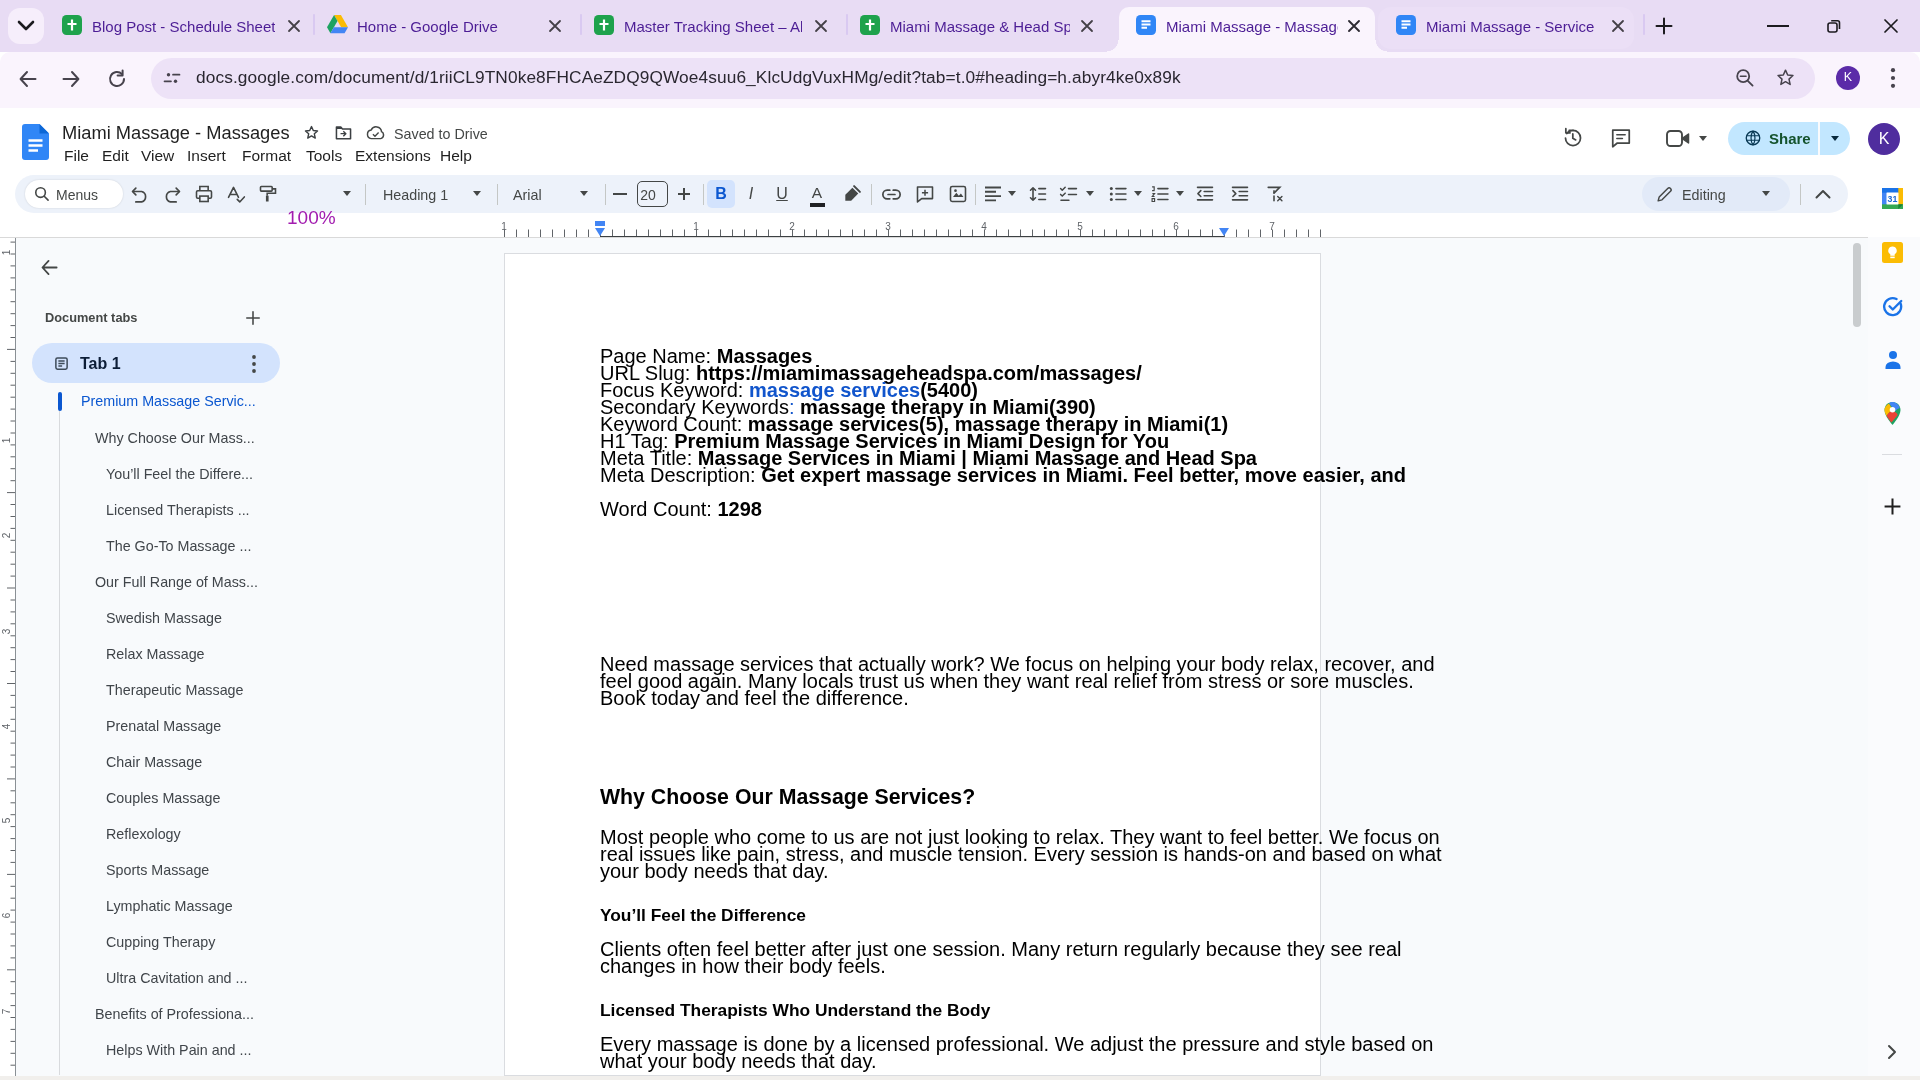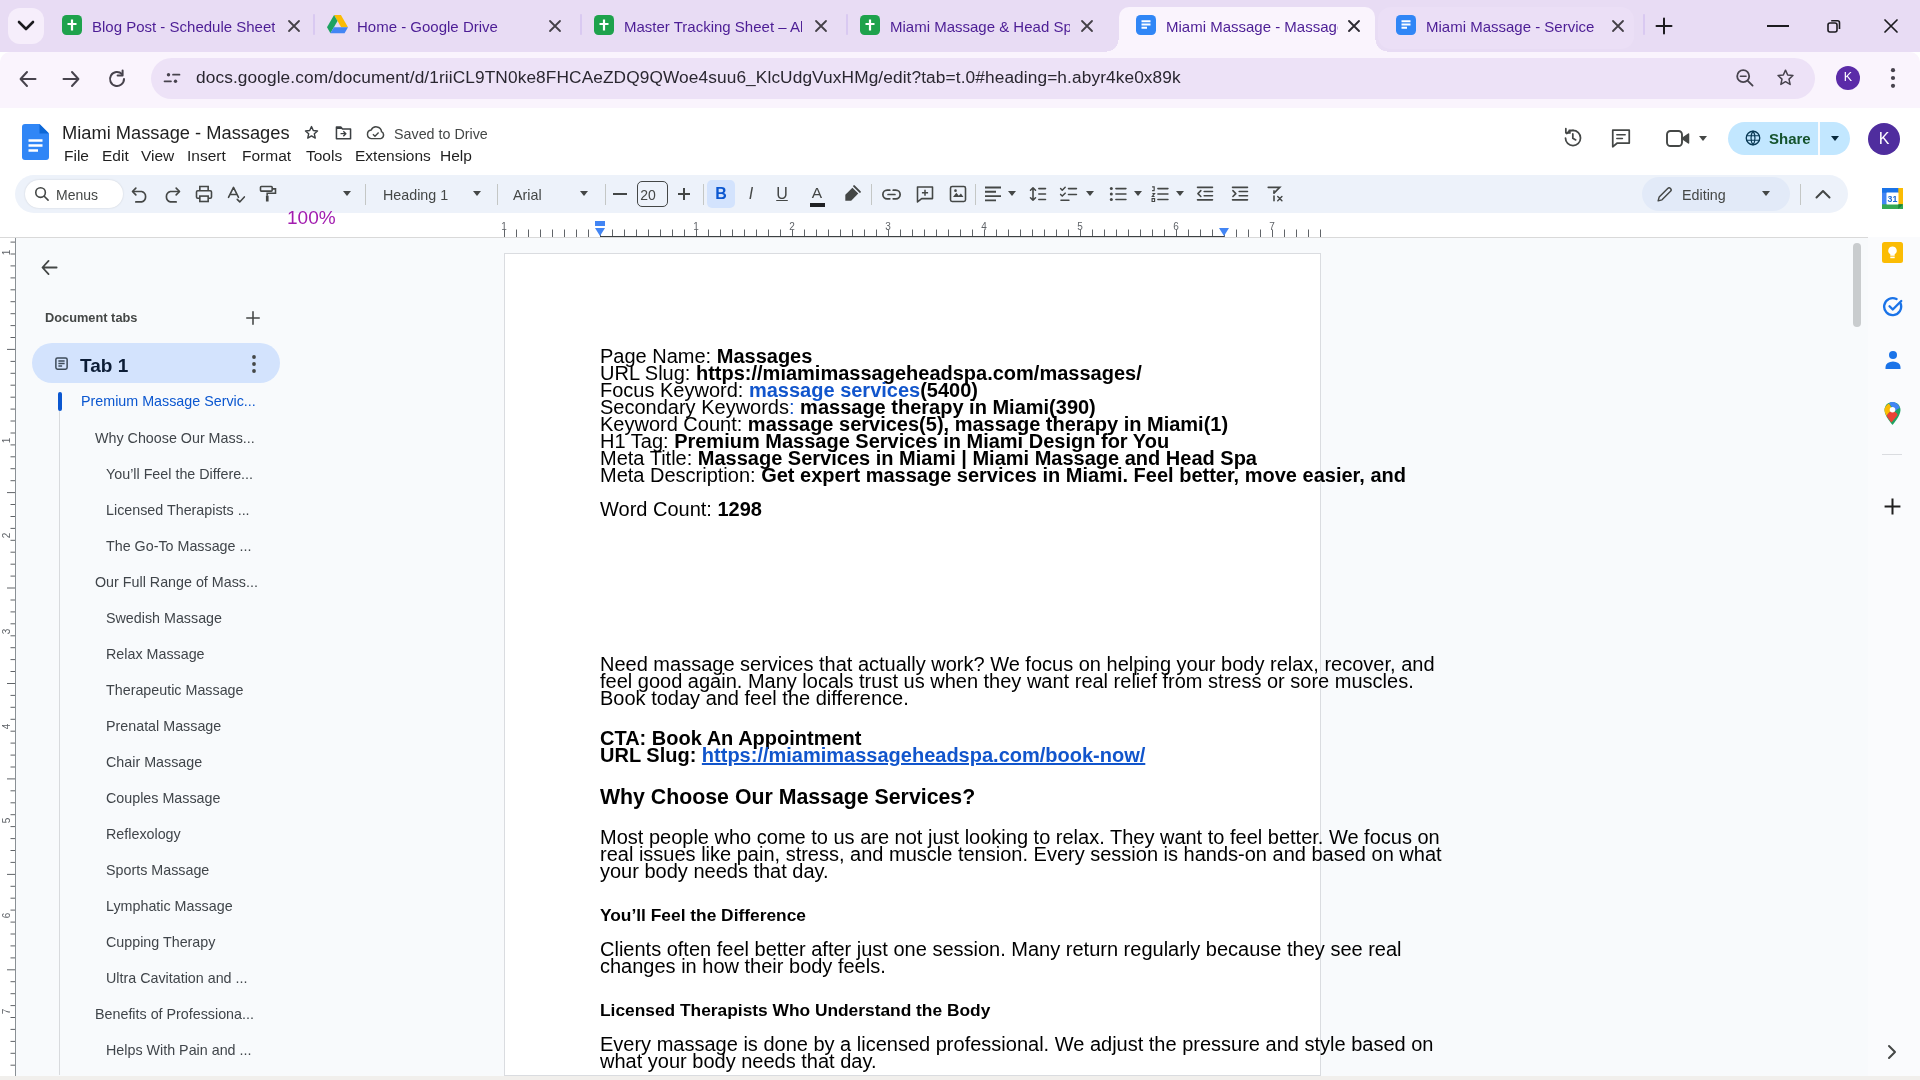--- a/index.html
+++ b/index.html
@@ -405,21 +405,21 @@
     </svg>
   <div class="abs" style="left:45px;top:310px;font-size:12.8px;font-weight:bold;color:#444746;">Document tabs</div>
   <svg class="abs" style="left:246px;top:311px;" width="14" height="14" viewBox="0 0 18 18">
       <path d="M9 1 V17 M1 9 H17" stroke="#444746" stroke-width="2" stroke-linecap="round"></path>
     </svg>
   <div class="abs" style="left:32px;top:343px;width:248px;height:40px;border-radius:20px;background:#d3e3fd;"></div>
   <svg class="abs" style="left:54px;top:356px;" width="15" height="15" viewBox="0 0 24 24">
       <rect x="3" y="3" width="18" height="18" rx="2.5" fill="none" stroke="#3e4c59" stroke-width="2.4"></rect>
       <path d="M7 8 H17 M7 12 H17 M7 16 H13" stroke="#3e4c59" stroke-width="2.2"></path>
     </svg>
-  <div class="abs" style="left:80px;top:355px;font-size:19px;font-weight:bold;color:#0c1d36;">Tab 1</div>
+  <div class="abs" style="left:80px;top:355px;font-size:16px;font-weight:bold;color:#0c1d36;">Tab 1</div>
   <svg class="abs" style="left:250px;top:354px;" width="8" height="20" viewBox="0 0 8 20">
       <circle cx="4" cy="3" r="1.9" fill="#444746"></circle>
       <circle cx="4" cy="10" r="1.9" fill="#444746"></circle>
       <circle cx="4" cy="17" r="1.9" fill="#444746"></circle>
     </svg>
 
   <div class="abs" style="left:59px;top:404px;width:1px;height:671px;background:#d8dadd;"></div>
   <div class="abs" style="left:58px;top:392px;width:3.5px;height:19px;border-radius:2px;background:#0b57d0;"></div>
   <div class="abs oitem" style="left:81px;top:393px;color:#0b57d0;">Premium Massage Servic...</div>
   <div class="abs oitem" style="left:95px;top:430px;">Why Choose Our Mass...</div>
@@ -456,24 +456,20 @@
     Word Count: <b>1298</b>
   </div>
 
 
   <div class="abs doc" style="left:600px;top:656px;">
     Need massage services that actually work? We focus on helping your body relax, recover, and<br>
     feel good again. Many locals trust us when they want real relief from stress or sore muscles.<br>
     Book today and feel the difference.
   </div>
 
-  <div class="abs doc" style="left:600px;top:730px;">
-    <b>CTA: Book An Appointment</b><br>
-    <b>URL Slug: </b><span class="lnk">https://miamimassageheadspa.com/book-now/</span>
-  </div>
 
   <div class="abs doc" style="left:600px;top:829px;">
     Most people who come to us are not just looking to relax. They want to feel better. We focus on<br>
     real issues like pain, stress, and muscle tension. Every session is hands-on and based on what<br>
     your body needs that day.
   </div>
 
   <div class="abs doc h2t" style="left:600px;top:783px;">Why Choose Our Massage Services?</div>
 
   <div class="abs doc h3t" style="left:600px;top:903px;">You’ll Feel the Difference</div>

